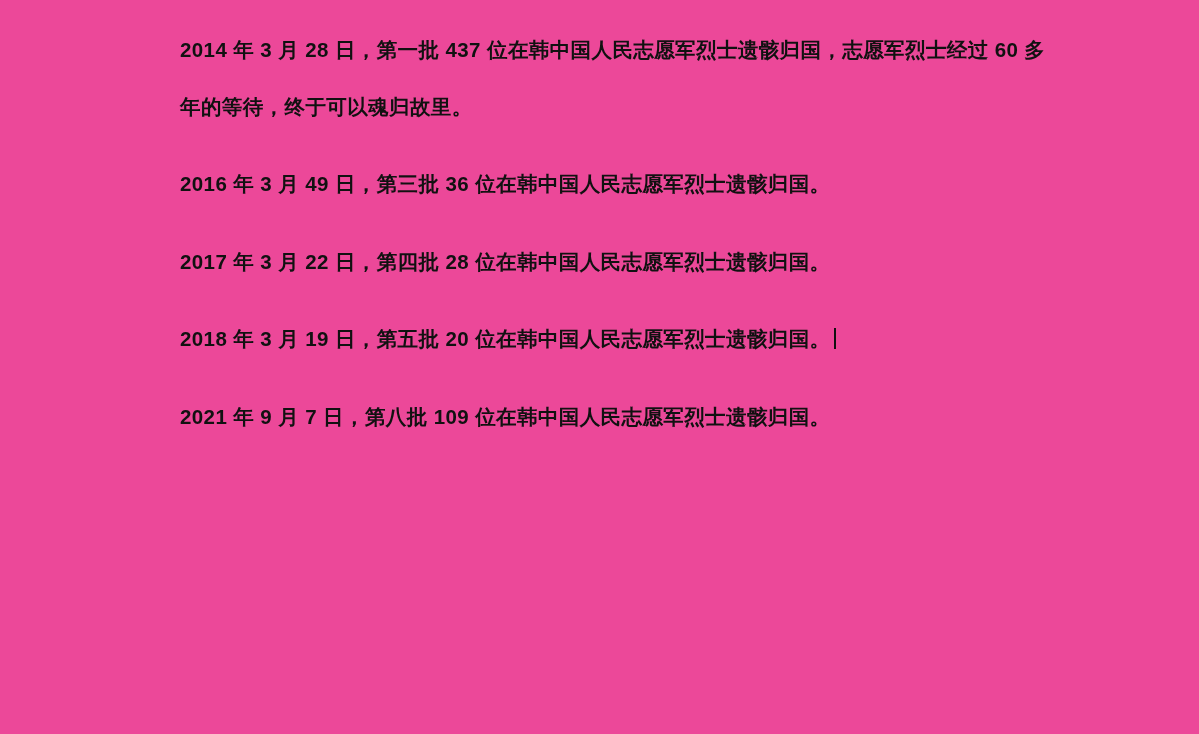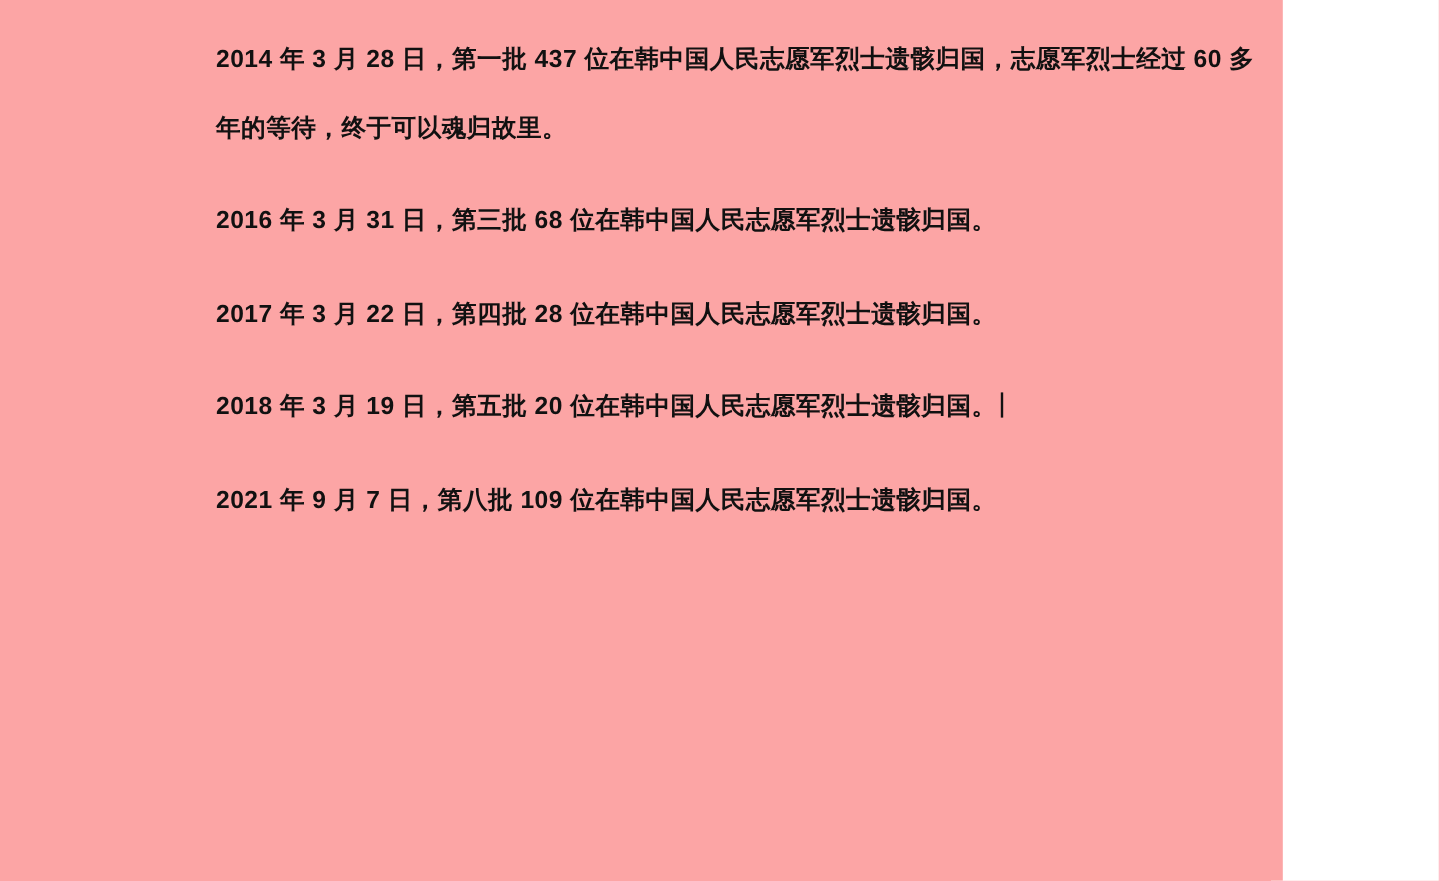--- a/index.html
+++ b/index.html
@@ -8,23 +8,23 @@
   }
   body {
     width: 1199px;
     height: 734px;
     background: #ffffff;
     font-family: "Liberation Sans", "DejaVu Sans", sans-serif;
     overflow: hidden;
   }
   .page {
     position: relative;
-    width: 1069px;
+    width: 1199px;
     height: 734px;
-    background: #fca5a5;
+    background: #ec4899;
     text-decoration: underline;
   }
   .content {
     position: absolute;
     left: 180px;
     top: 0;
     width: 870px;
   }
   .para {
     font-size: 20.5px;
@@ -49,21 +49,21 @@
 </style>
 </head>
 <body>
 
 <div class="page">
   <div class="content">
 
     <p class="para first">2014 年 3 月 28 日，第一批 437 位在韩中国人民志愿军烈士遗骸归国，志愿军烈士经过 60 多年的等待，终于可以魂归故里。</p>
 
 
-    <p class="para">2016 年 3 月 31 日，第三批 68 位在韩中国人民志愿军烈士遗骸归国。</p>
+    <p class="para">2016 年 3 月 49 日，第三批 36 位在韩中国人民志愿军烈士遗骸归国。</p>
 
     <p class="para">2017 年 3 月 22 日，第四批 28 位在韩中国人民志愿军烈士遗骸归国。</p>
 
     <p class="para"><span>2018 年 3 月 19 日，第五批 20 位在韩中国人民志愿军烈士遗骸归国。</span><span class="caret"></span></p>
 
 
 
     <p class="para">2021 年 9 月 7 日，第八批 109 位在韩中国人民志愿军烈士遗骸归国。</p>
 
   </div>

